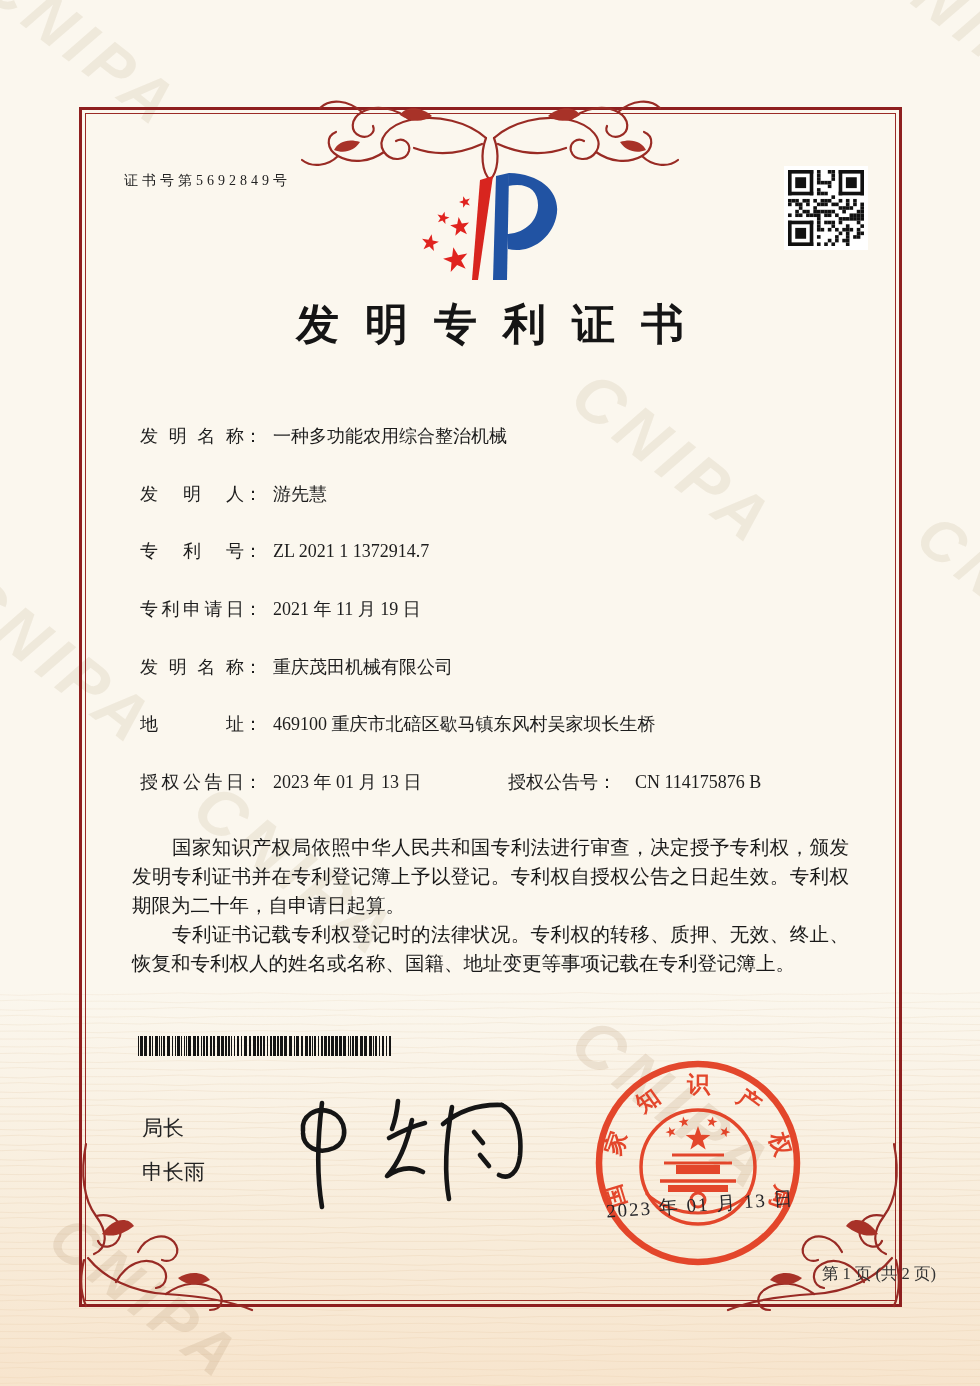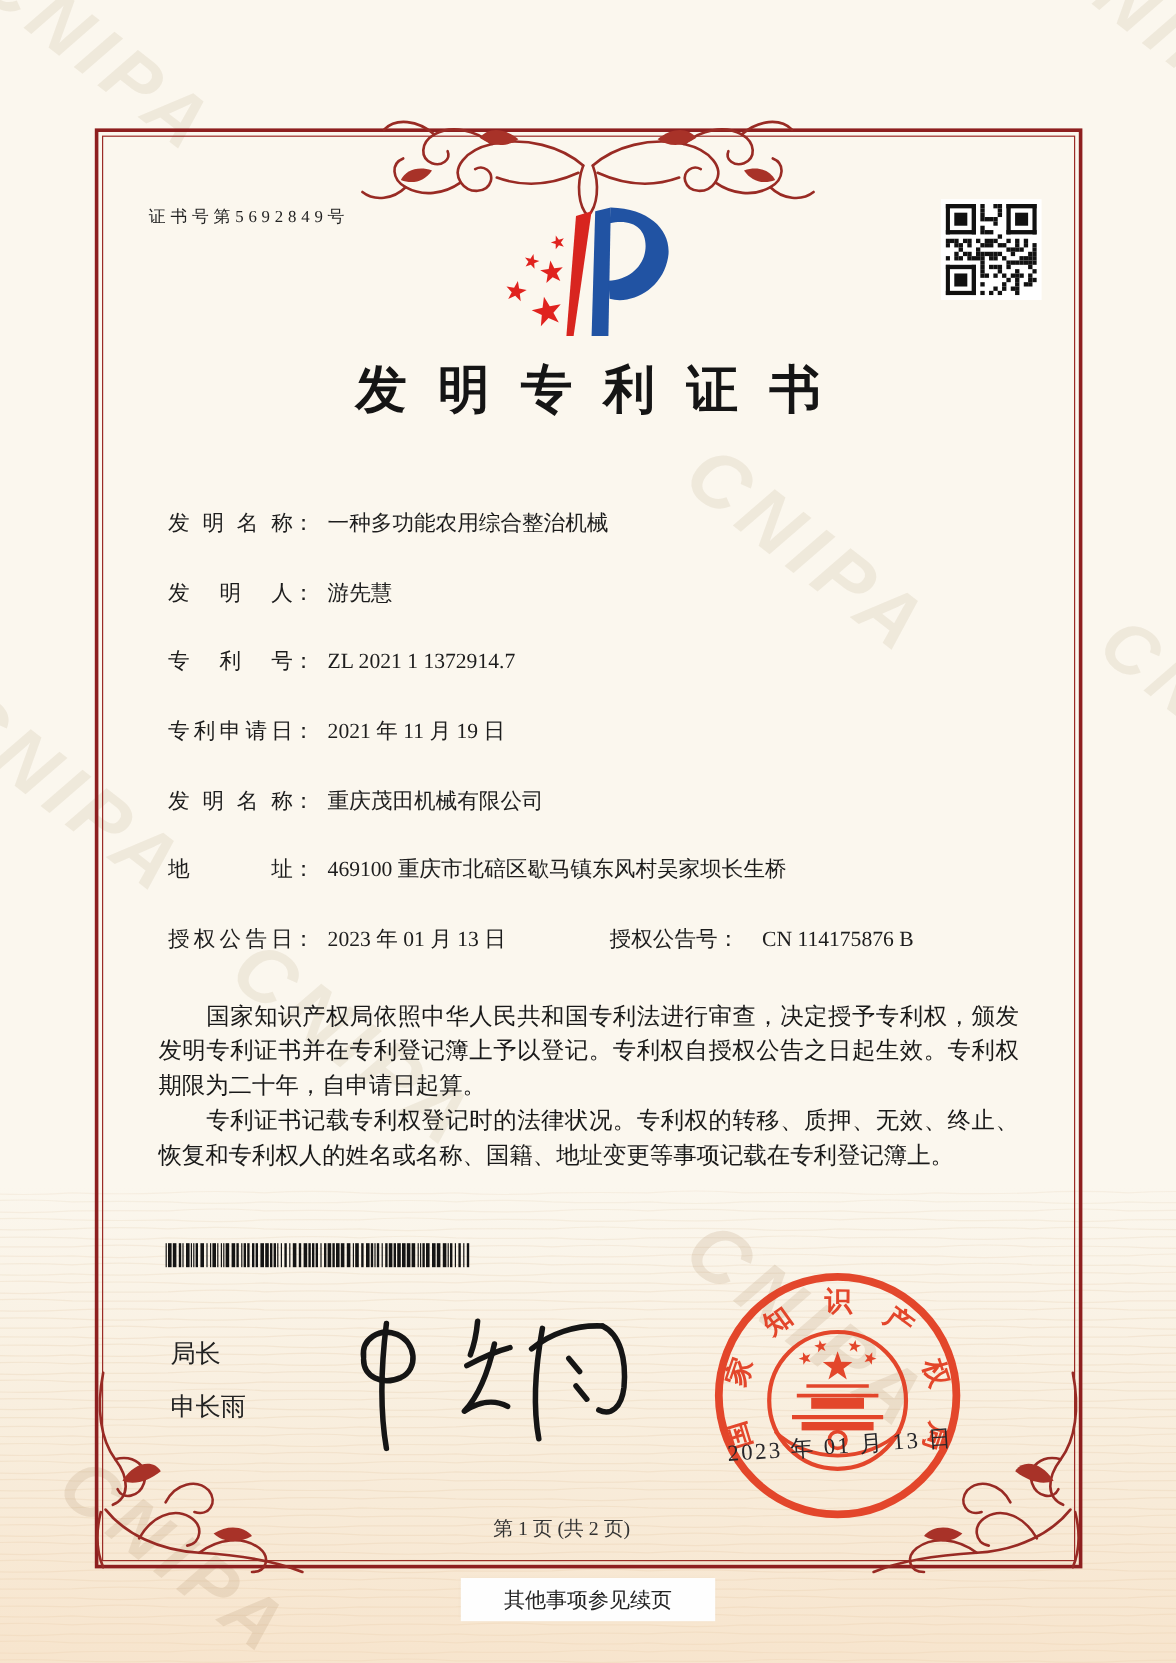--- a/index.html
+++ b/index.html
@@ -33,21 +33,21 @@
          text-align:justify;color:#191919;margin-top:24px;}
   .paras p{margin:0;text-indent:2.05em;}
 
   .barcode{position:absolute;left:138px;top:1036px;width:258px;height:20px;}
   .barcode i{position:absolute;top:0;bottom:0;background:#141414;}
 
   .signer{position:absolute;left:142px;top:1114px;font-size:21px;color:#222;
           font-family:"Liberation Sans","DejaVu Sans",sans-serif;}
   .signer div{height:44px;}
 
-  .pageno{position:absolute;left:0;top:1263px;width:936px;text-align:center;font-size:16.5px;color:#333;}
+  .pageno{position:absolute;left:0;top:1263px;width:936px;text-align:right;font-size:16.5px;color:#333;}
   .notebox{position:absolute;left:384px;top:1315px;width:212px;height:36px;background:#fefefe;
            text-align:center;line-height:36px;font-size:17.5px;color:#222;box-shadow:0 0 4px rgba(0,0,0,.03);}
 
   .qrback{position:absolute;left:784px;top:166px;width:84px;height:84px;background:#fff;}
 
   .sealdate{position:absolute;left:606px;top:1192px;font-size:19px;letter-spacing:2px;color:#26262a;
             transform:rotate(-4deg);white-space:nowrap;}
 
   #sealtxt text{fill:#e23a1e;font-size:23px;font-weight:700;text-anchor:middle;
                 font-family:"Liberation Serif","DejaVu Serif",serif;}
@@ -463,15 +463,14 @@
         <text transform="translate(-45.8,-56.4) rotate(-35.4)">知</text>
         <text transform="translate(0.6,-71.0) rotate(0.4)">识</text>
         <text transform="translate(46.7,-55.7) rotate(36.2)">产</text>
         <text transform="translate(75.1,-16.4) rotate(72.0)">权</text>
         <text transform="translate(75.2,32.1) rotate(107.8)">局</text>
       </g>
   </svg>
   <div class="sealdate">2023 年 01 月 13 日</div>
 
   <div class="pageno">第 1 页 (共 2 页)</div>
-  <div class="notebox">其他事项参见续页</div>
 
 </div>
 
 </body></html>

